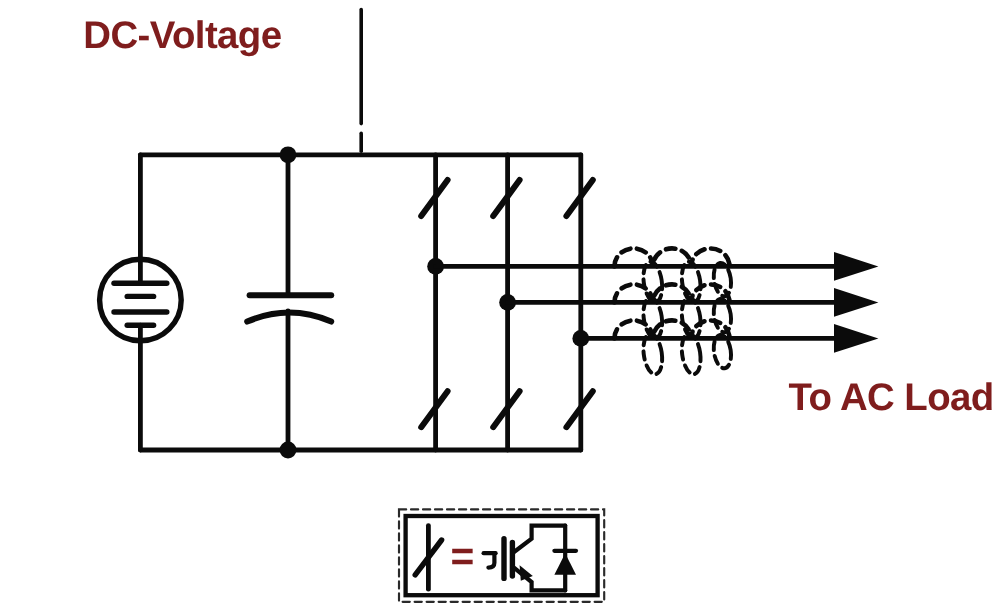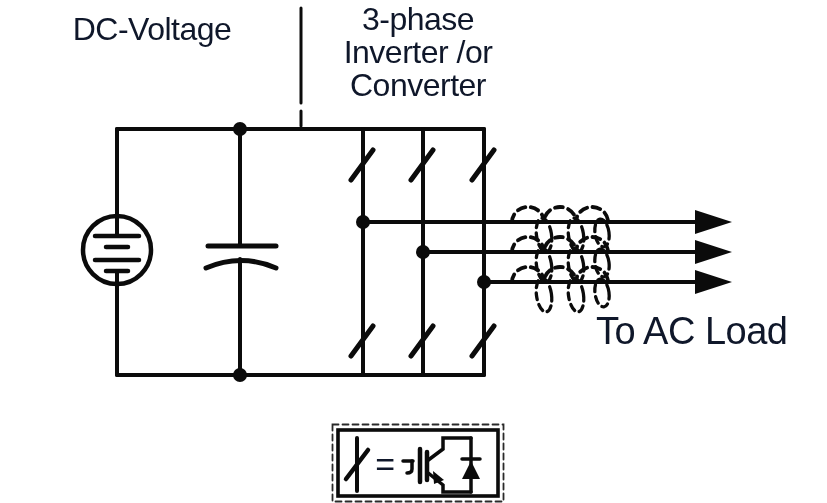--- a/index.html
+++ b/index.html
@@ -6,27 +6,27 @@
   .stage{
     position:relative;
     width:827px;height:503px;
     background:#ffffff;
     font-family:"Liberation Sans", sans-serif;
     overflow:hidden;
   }
   .stage svg{position:absolute;left:0;top:0;}
   .lbl{
     position:absolute;
-    color:#0f172a;
-    font-weight:400;
+    color:#7f1d1d;
+    font-weight:700;
     letter-spacing:-0.5px;
   }
   .lbl-dc{left:6px;top:12px;width:292px;text-align:center;font-size:32px;line-height:34px;}
   .lbl-inv{left:316px;top:3px;width:204px;text-align:center;font-size:32px;line-height:33px;}
-  .lbl-ac{left:596px;top:313px;width:232px;text-align:left;font-size:38px;line-height:37px;}
+  .lbl-ac{left:596px;top:313px;width:232px;text-align:right;font-size:32px;line-height:37px;}
   .lbl-eq{left:370px;top:447px;width:30px;text-align:center;font-size:34px;line-height:34px;}
 </style>
 </head>
 <body>
 
 <div class="stage">
 
   <svg width="827" height="503" viewBox="0 0 827 503">
     <g stroke="#0b0b0b" fill="none" stroke-linecap="round">
 
@@ -140,25 +140,20 @@
           <path d="M462,459 H480"></path>
         </g>
       </g>
     </g>
   </svg>
 
   <div class="lbl lbl-dc">
     <div>DC-Voltage</div>
   </div>
 
-  <div class="lbl lbl-inv">
-    <div>3-phase</div>
-    <div>Inverter /or</div>
-    <div>Converter</div>
-  </div>
 
   <div class="lbl lbl-ac">
     <div>To AC Load</div>
   </div>
 
   <div class="lbl lbl-eq">=</div>
 
 </div>
 
 </body></html>

